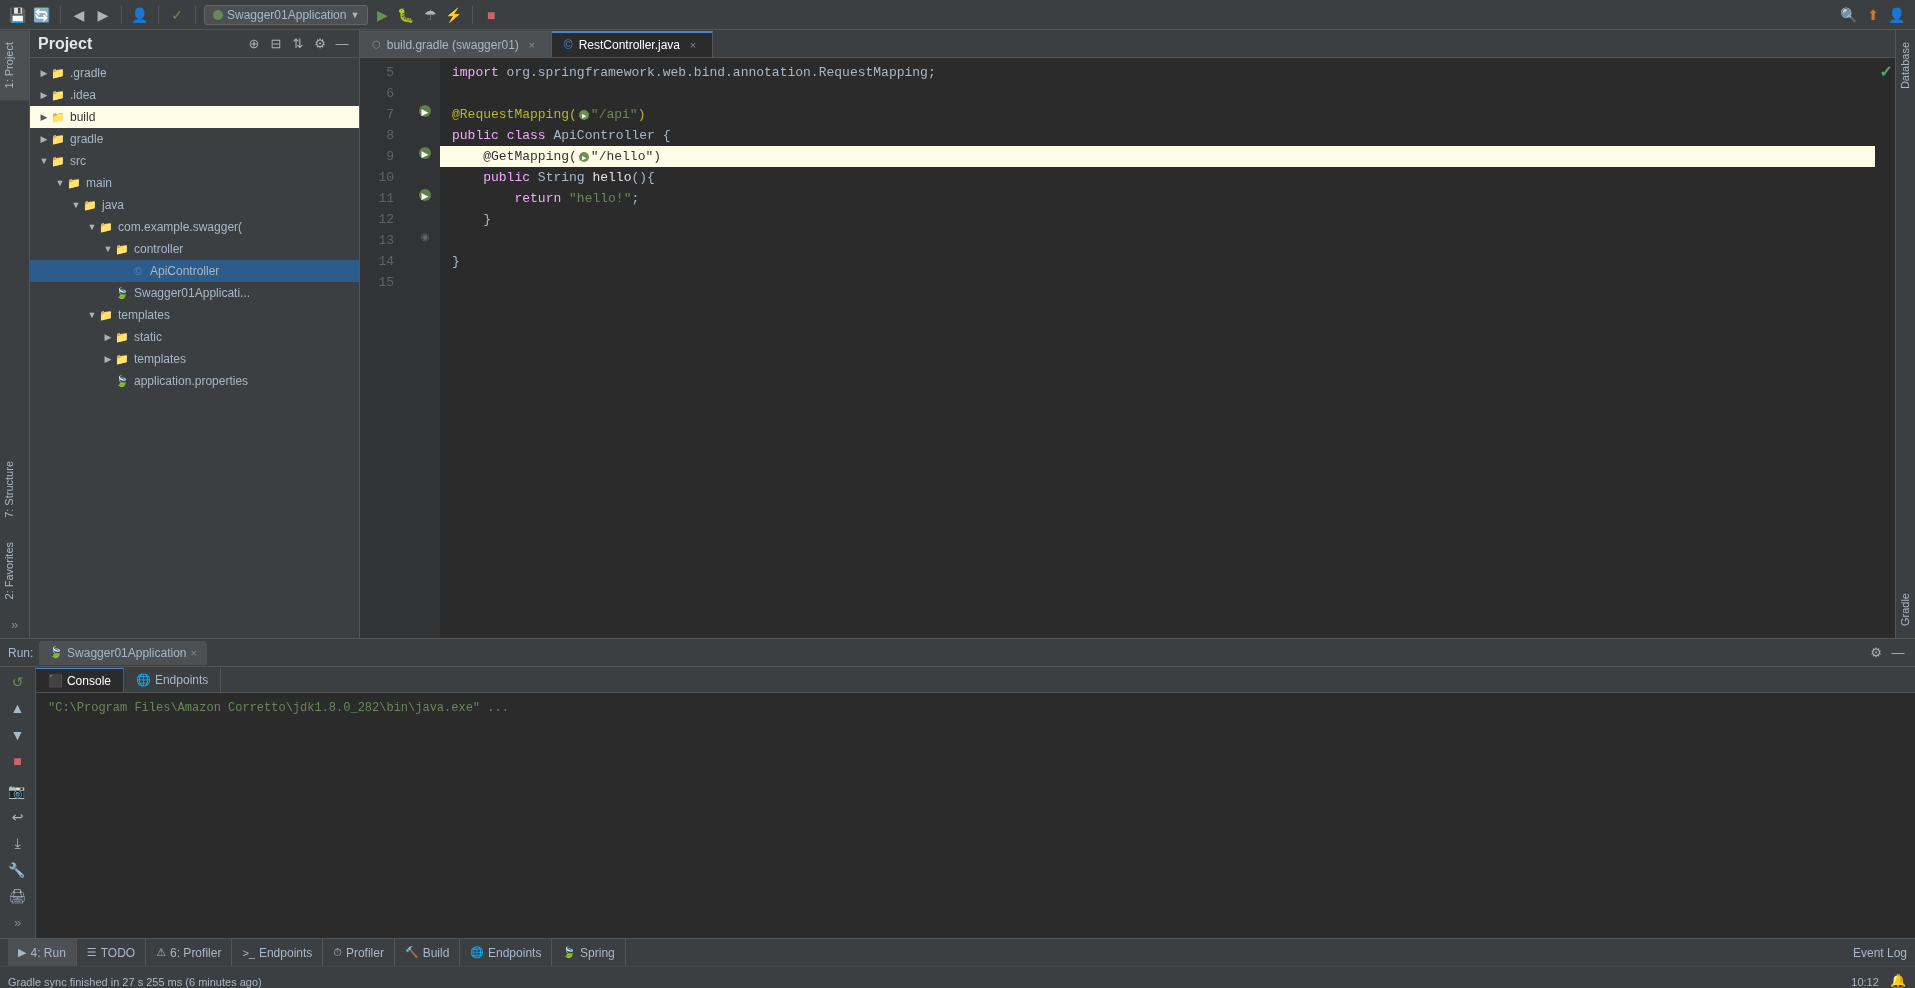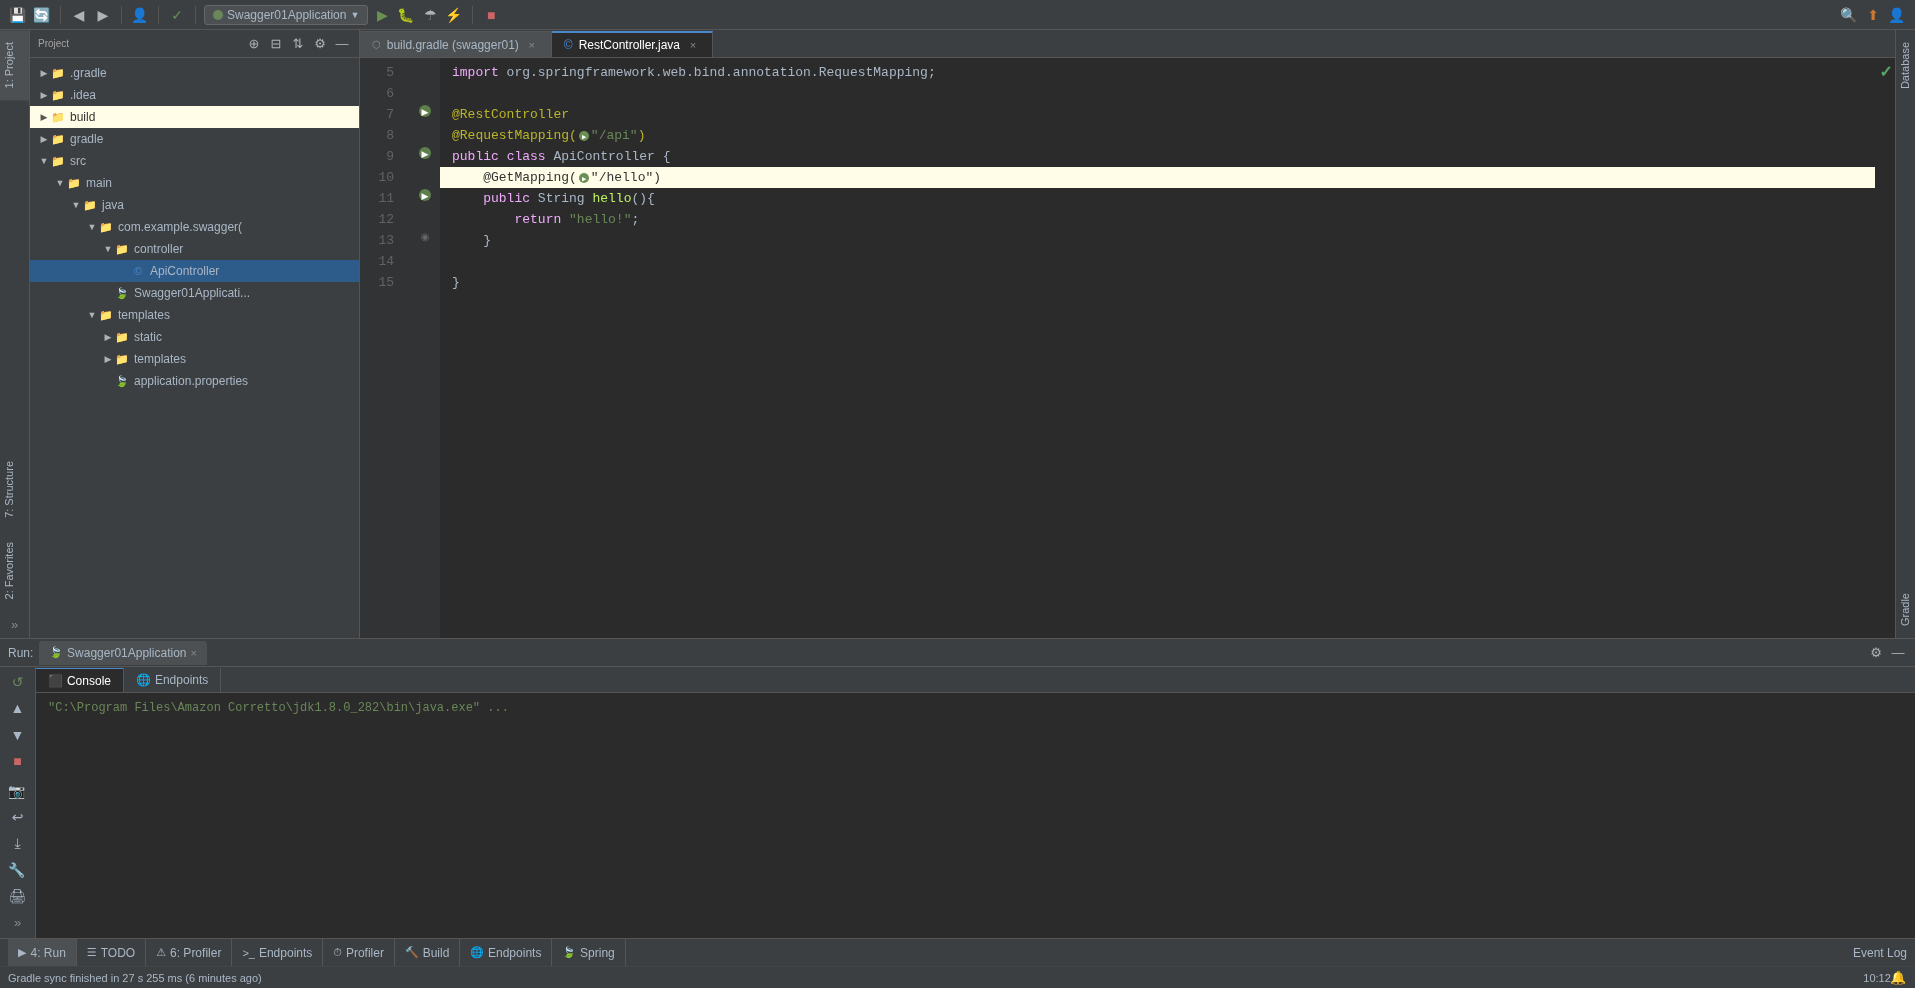--- a/index.html
+++ b/index.html
@@ -258,21 +258,21 @@
       margin: 0 -12px;
       padding: 0 12px;
     }
     .code-line.highlighted-line * { color: #333 !important; }
 
     
     .kw { color: #f0abfc; }
     .ann { color: #bbb529; }
     .str { color: #6a8759; }
     .type { color: #a9b7c6; }
-    .fn { color: #bef264; }
+    .fn { color: #e5e5e5; }
     .cls { color: #a9b7c6; }
 
     
     .bottom-panel {
       height: 300px;
       background: #2b2b2b;
       border-top: 1px solid #555;
       display: flex;
       flex-direction: column;
       flex-shrink: 0;
@@ -461,26 +461,26 @@
     
     ::-webkit-scrollbar { width: 8px; height: 8px; }
     ::-webkit-scrollbar-track { background: #3c3f41; }
     ::-webkit-scrollbar-thumb { background: #555; border-radius: 4px; }
 
     .status-bottom-bar {
       height: 22px;
       background: #3c3f41;
       border-top: 1px solid #444;
       display: flex;
-      align-items: center;
+      align-items: flex-end;
       padding: 0 8px;
       font-size: 11px;
       color: #a9b7c6;
       flex-shrink: 0;
-      gap: 0;
+      gap: 12px;
     }
     .gradle-sync-text {
       flex: 1;
     }
     .clock-text {
       color: #a9b7c6;
     }
     .notification-icon {
       color: #afb1b3;
       font-size: 13px;
@@ -551,21 +551,21 @@
     <div style="flex:1"></div>
     <div class="left-struct-label">7: Structure</div>
     <div class="left-struct-label">2: Favorites</div>
     <div style="padding:6px 3px; color:#888; cursor:pointer; font-size:13px; text-align:center">»</div>
   </div>
 
   <div class="content-area">
 
     <div class="project-panel">
       <div class="project-panel-header">
-        <span style="font-weight:normal;font-size:10px;color:#a3a3a3">Project</span>
+        <span style="font-weight:bold;font-size:16px;color:#e5e5e5">Project</span>
         <div class="panel-header-icons">
           <div class="panel-header-icon">⊕</div>
           <div class="panel-header-icon">⊟</div>
           <div class="panel-header-icon">⇅</div>
           <div class="panel-header-icon">⚙</div>
           <div class="panel-header-icon">—</div>
         </div>
       </div>
       <div class="tree-area">
 
@@ -724,23 +724,20 @@
           <div class="gutter-line"></div>
         </div>
 
         <div class="code-content">
 
           <div class="code-line">
             <span class="kw">import</span><span> org.springframework.web.bind.annotation.</span><span class="type">RequestMapping</span><span>;</span>
           </div>
           <div class="code-line">&nbsp;</div>
           <div class="code-line">
-            <span class="ann">@RestController</span>
-          </div>
-          <div class="code-line">
             <span class="ann">@RequestMapping(</span><svg width="12" height="12" viewBox="0 0 12 12" style="vertical-align:middle;margin:0 1px">
                 <circle cx="6" cy="6" r="5" fill="#6a9153"></circle>
                 <text x="6" y="9" text-anchor="middle" fill="white" font-size="7">▶</text>
               </svg><span class="str">"/api"</span><span class="ann">)</span>
           </div>
           <div class="code-line">
             <span class="kw">public</span><span> </span><span class="kw">class</span><span> </span><span class="cls">ApiController</span><span> {</span>
           </div>
           <div class="code-line highlighted-line">
             <span>&nbsp;&nbsp;&nbsp;&nbsp;</span><span>@GetMapping(</span><svg width="12" height="12" viewBox="0 0 12 12" style="vertical-align:middle;margin:0 1px">

